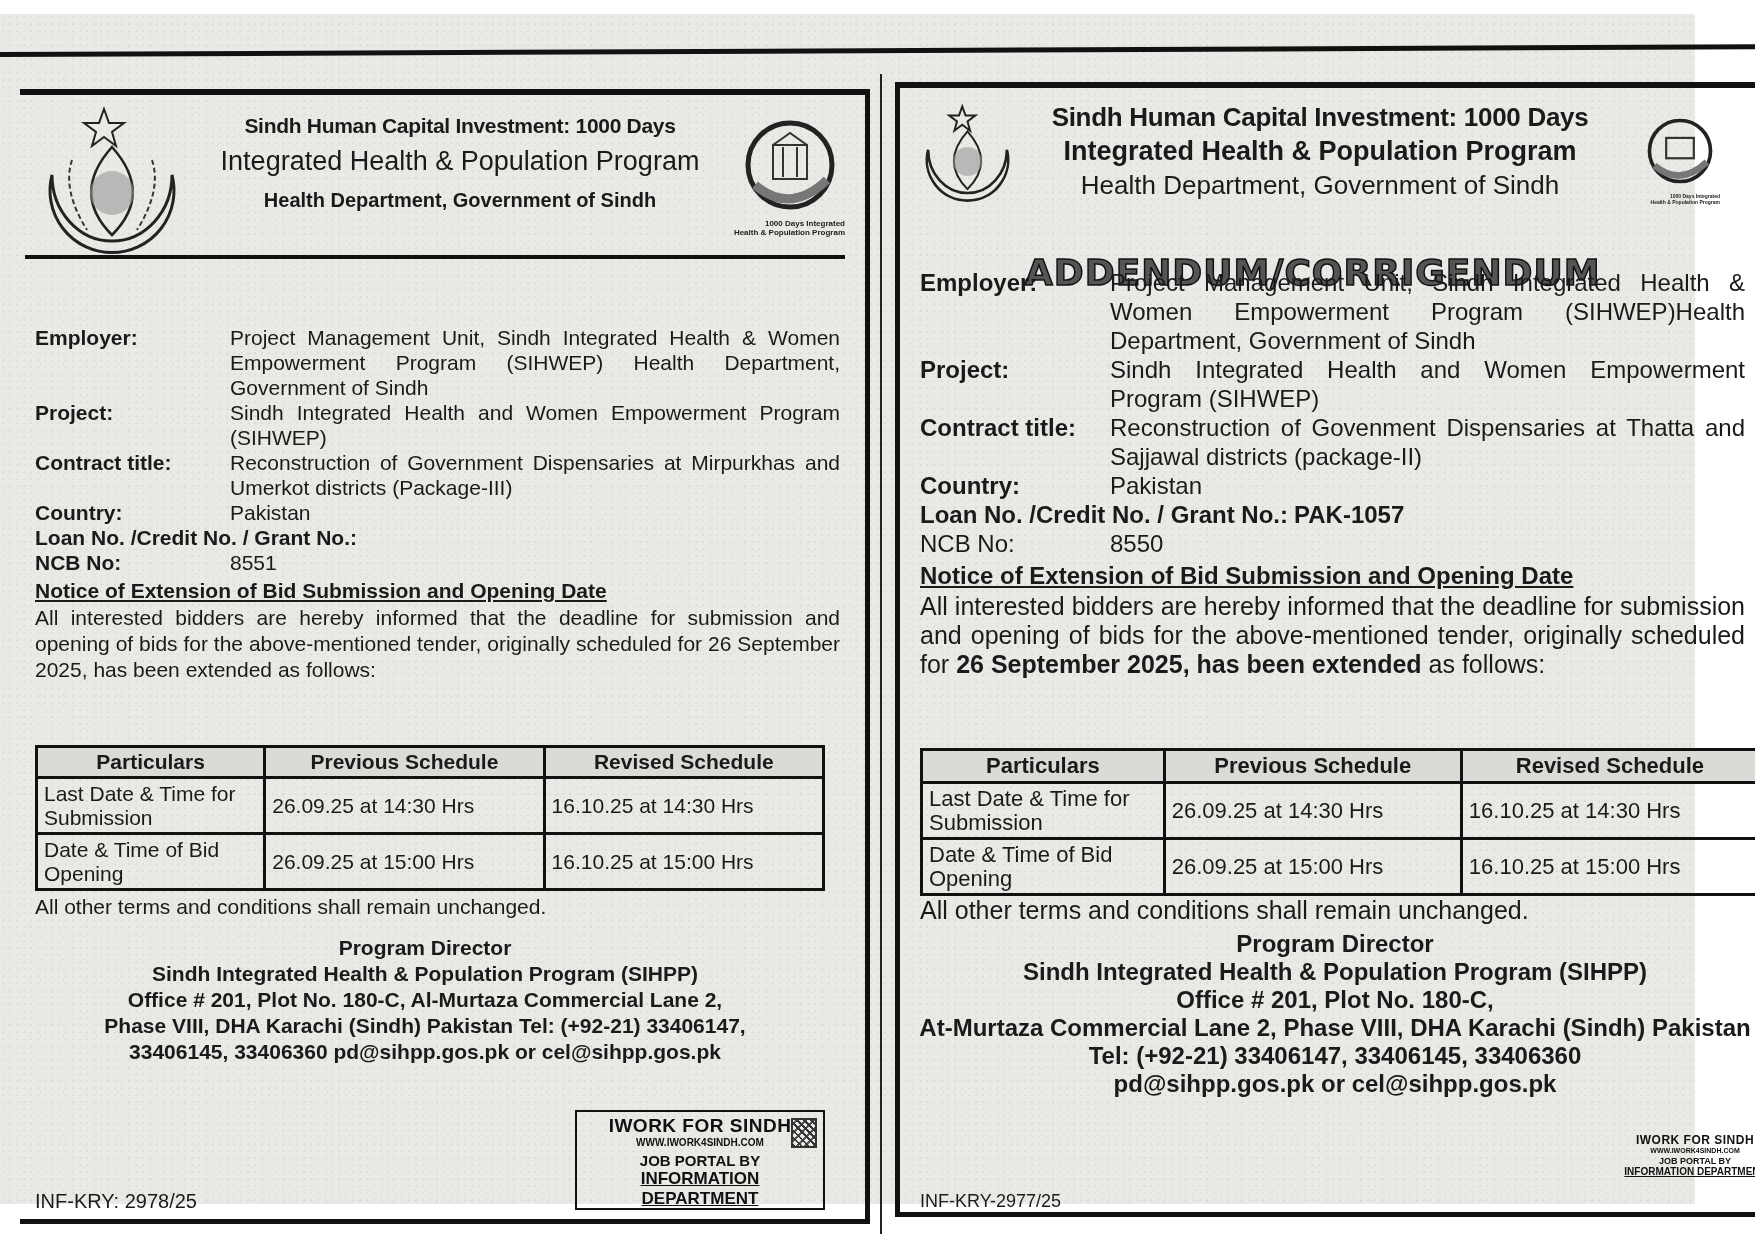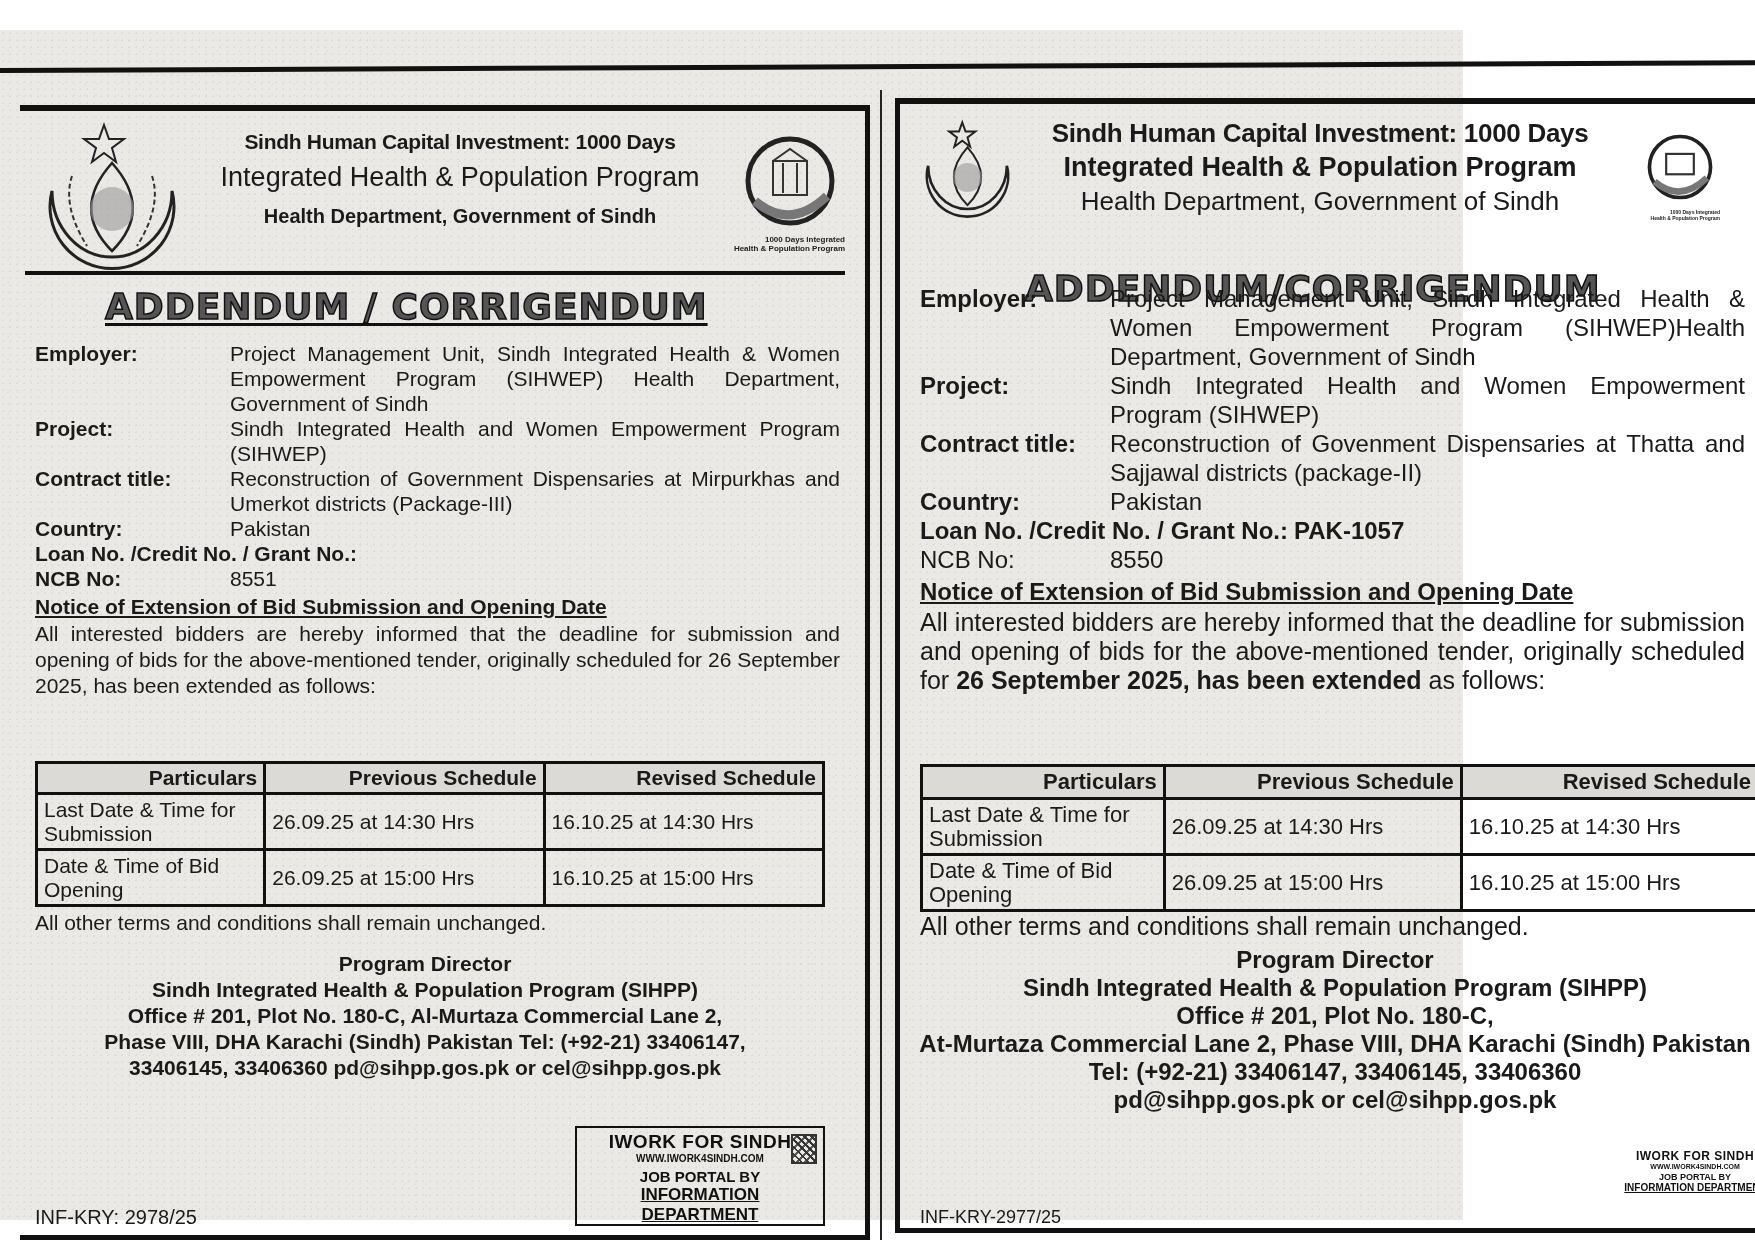--- a/index.html
+++ b/index.html
@@ -1,20 +1,20 @@
 <!DOCTYPE html>
 <html><head>
 <meta charset="utf-8">
 <style>
   * { box-sizing: border-box; margin: 0; padding: 0; }
   html, body { width: 1755px; height: 1240px; background: #ffffff; overflow: hidden; }
   body { font-family: "Liberation Sans", sans-serif; color: #1a1a1a; position: relative; }
 
   .sheet {
-    position: absolute; left: 0; top: 30px; width: 1463px; height: 1190px;
+    position: absolute; left: 0; top: 14px; width: 1695px; height: 1190px;
     background: #ebe9e6;
     background-image:
       radial-gradient(rgba(0,0,0,0.06) 1px, transparent 1px),
       radial-gradient(rgba(0,0,0,0.04) 1px, transparent 1px);
     background-size: 7px 7px, 11px 11px;
     background-position: 0 0, 3px 5px;
   }
   .top-rule {
     position: absolute; left: 0; top: 38px; width: 1755px; height: 5px; background: #111;
     transform: rotate(-0.25deg); transform-origin: left;
@@ -74,21 +74,21 @@
   .notice-body { text-align: justify; }
   .left .notice-body { font-size: 21px; line-height: 26px; }
   .right .notice-body { font-size: 25px; line-height: 29px; }
   .b { font-weight: bold; }
 
   
   table.sched { border-collapse: collapse; position: absolute; }
   .left table.sched { left: 15px; top: 650px; width: 790px; font-size: 21px; }
   .right table.sched { left: 20px; top: 660px; width: 840px; font-size: 22px; }
   .sched th, .sched td { border: 3px solid #111; padding: 2px 6px; text-align: left; vertical-align: middle; }
-  .sched th { font-weight: bold; text-align: right; background: #dcdad6; margin-left: 32px; }
+  .sched th { font-weight: bold; text-align: center; background: #dcdad6; margin-left: 32px; }
   .sched td.part { line-height: 24px; width: 29%; }
   .sched td.val { height: 56px; }
 
   .unchanged { position: absolute; }
   .left .unchanged { left: 15px; top: 800px; font-size: 21px; }
   .right .unchanged { left: 20px; top: 808px; font-size: 25px; }
 
   .sig { position: absolute; text-align: center; font-weight: bold; }
   .left .sig { left: 10px; top: 840px; width: 790px; font-size: 21px; line-height: 26px; }
   .right .sig { left: 0; top: 842px; width: 870px; font-size: 24px; line-height: 28px; }
@@ -140,21 +140,20 @@
         <path d="M20,70 Q55,100 92,65" fill="none" stroke="#777" stroke-width="9"></path>
         <rect x="38" y="30" width="34" height="34" fill="none" stroke="#333" stroke-width="2"></rect>
         <path d="M38,30 L55,18 L72,30" fill="none" stroke="#333" stroke-width="2"></path>
         <line x1="48" y1="32" x2="48" y2="62" stroke="#333" stroke-width="2"></line>
         <line x1="62" y1="32" x2="62" y2="62" stroke="#333" stroke-width="2"></line>
       </svg>
       <div class="logo-caption">1000 Days Integrated</div>
       <div class="logo-caption">Health &amp; Population Program</div>
     </div>
     <div class="hdr-rule"></div>
-    <div class="big-title">ADDENDUM / CORRIGENDUM</div>
 
     <div class="fields">
       <div class="frow">
         <span class="flabel">Employer:</span>
         <span class="fval">Project Management Unit, Sindh Integrated Health &amp; Women Empowerment Program (SIHWEP) Health Department, Government of Sindh</span>
       </div>
       <div class="frow">
         <span class="flabel">Project:</span>
         <span class="fval">Sindh Integrated Health and Women Empowerment Program (SIHWEP)</span>
       </div>

